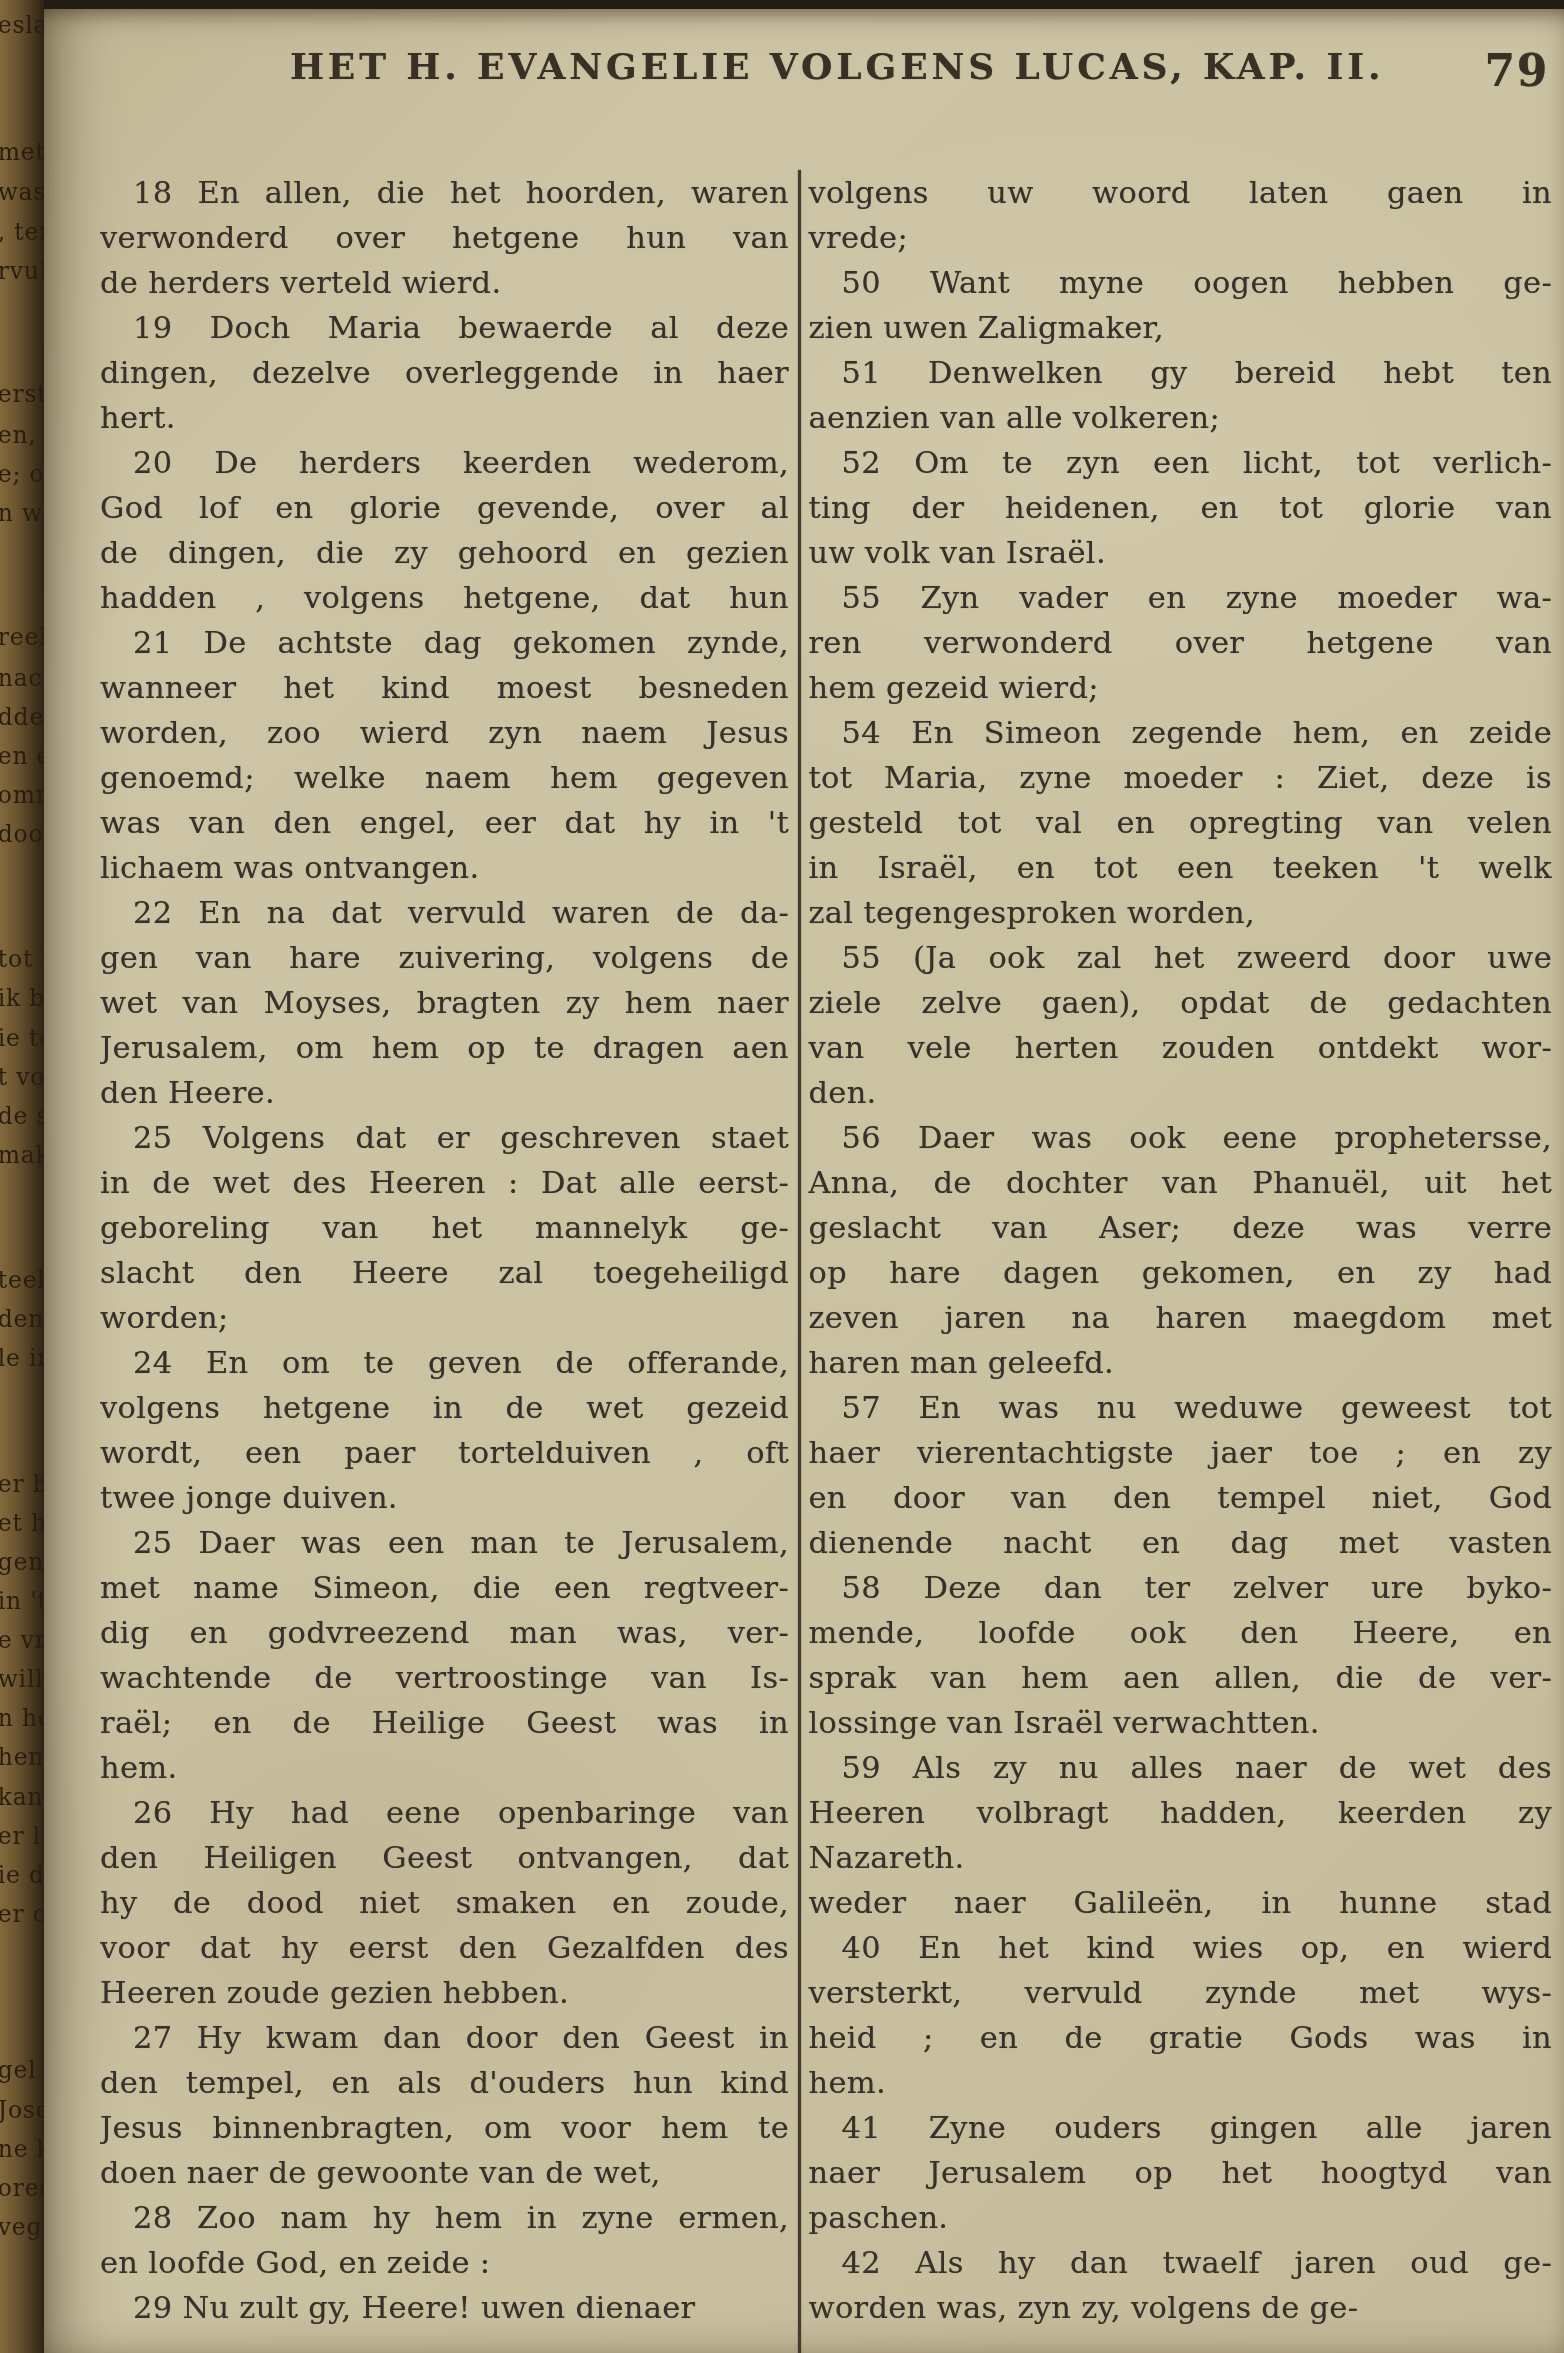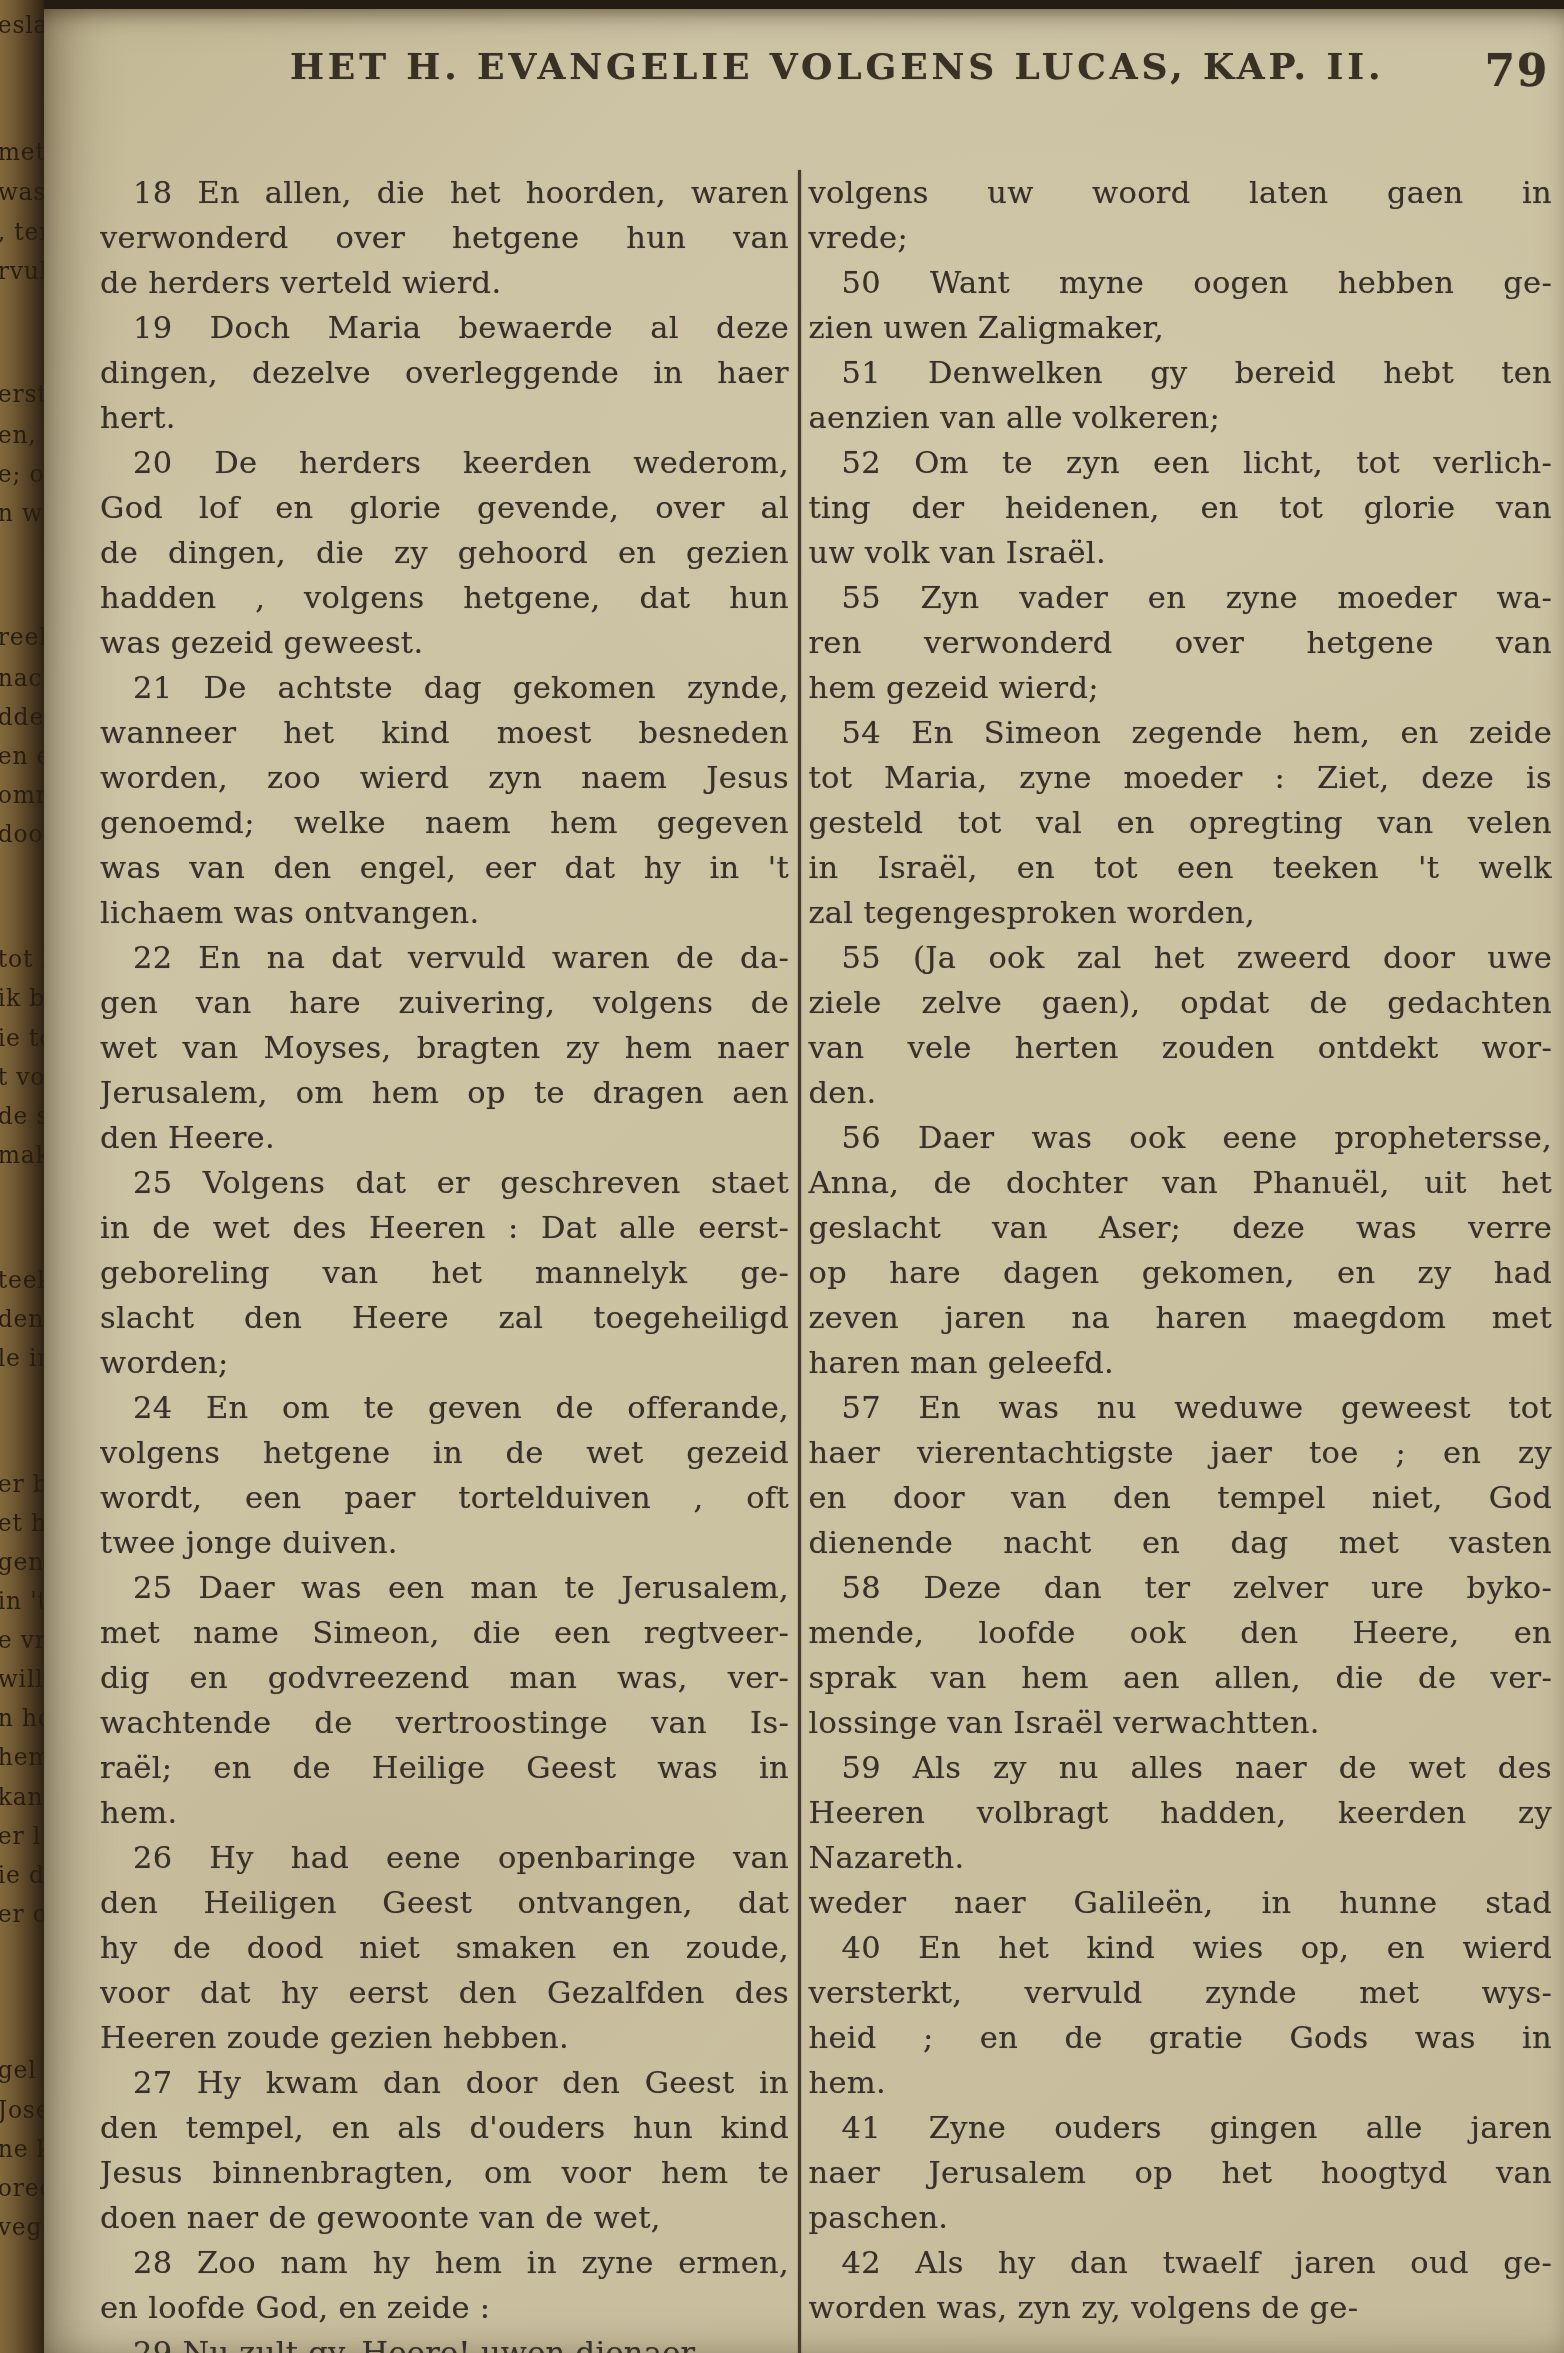--- a/index.html
+++ b/index.html
@@ -69,21 +69,20 @@
           <div class="line first">18 En allen, die het hoorden, waren</div>
           <div class="line">verwonderd over hetgene hun van</div>
           <div class="line last">de herders verteld wierd.</div>
           <div class="line first">19 Doch Maria bewaerde al deze</div>
           <div class="line">dingen, dezelve overleggende in haer</div>
           <div class="line last">hert.</div>
           <div class="line first">20 De herders keerden wederom,</div>
           <div class="line">God lof en glorie gevende, over al</div>
           <div class="line">de dingen, die zy gehoord en gezien</div>
           <div class="line">hadden , volgens hetgene, dat hun</div>
-          <div class="line last">was gezeid geweest.</div>
           <div class="line first">21 De achtste dag gekomen zynde,</div>
           <div class="line">wanneer het kind moest besneden</div>
           <div class="line">worden, zoo wierd zyn naem Jesus</div>
           <div class="line">genoemd; welke naem hem gegeven</div>
           <div class="line">was van den engel, eer dat hy in 't</div>
           <div class="line last">lichaem was ontvangen.</div>
           <div class="line first">22 En na dat vervuld waren de da-</div>
           <div class="line">gen van hare zuivering, volgens de</div>
           <div class="line">wet van Moyses, bragten zy hem naer</div>
           <div class="line">Jerusalem, om hem op te dragen aen</div>

